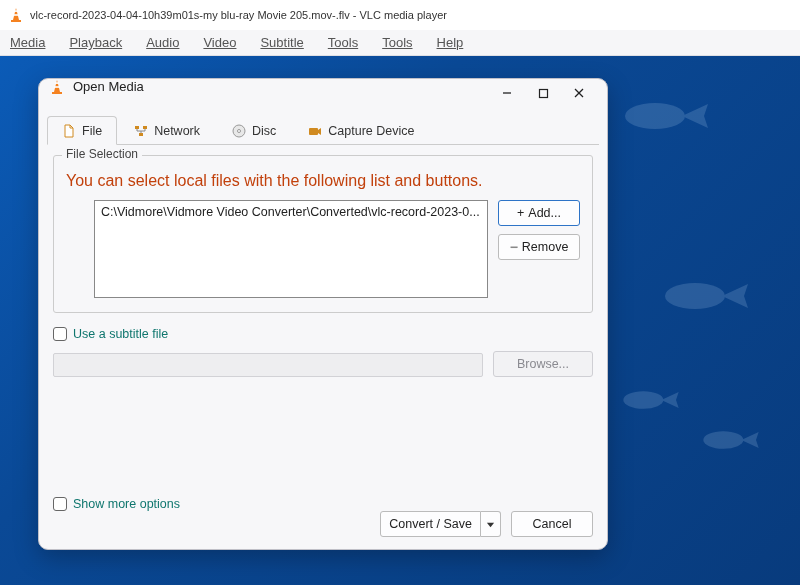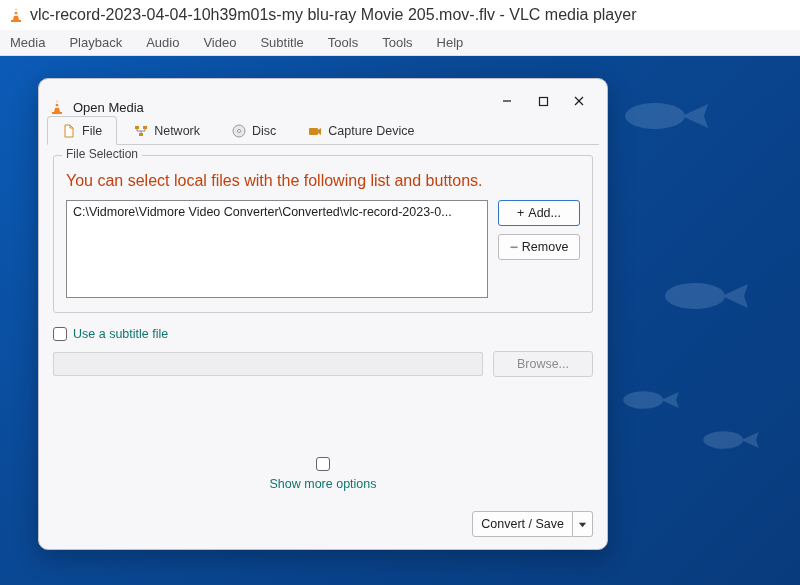--- a/index.html
+++ b/index.html
@@ -1,55 +1,55 @@
 <!DOCTYPE html>
 <html><head>
   <meta charset="utf-8">
   <style>
     * { box-sizing: border-box; margin: 0; padding: 0; font-family: "Segoe UI", Tahoma, sans-serif; }
     body { width: 800px; height: 585px; overflow: hidden; background: #0a4a8f; position: relative; }
 
-    .titlebar { height: 30px; background: #fff; display: flex; align-items: center; padding: 0 8px; font-size: 16px; color: #333; }
+    .titlebar { height: 30px; background: #fff; display: flex; align-items: center; padding: 0 8px; font-size: 11px; color: #333; }
     .titlebar .cone { margin-right: 6px; flex-shrink: 0; }
-    .menubar { height: 26px; background: #f6f6f8; display: flex; align-items: center; gap: 24px; padding: 0 10px; font-size: 13px; color: #555; border-bottom: 1px solid #e0e0e4; }
+    .menubar { height: 26px; background: #f6f6f8; display: flex; align-items: center; gap: 24px; padding: 0 10px; font-size: 13px; color: #555; border-bottom: 1px solid #e0e0e4; text-decoration: underline; }
     .menubar span { cursor: default; }
 
     .bg { position: absolute; top: 56px; left: 0; right: 0; bottom: 0;
           background: linear-gradient(135deg, #0b5bb7 0%, #0a4996 35%, #083b7d 100%); overflow: hidden; }
     .bg svg { position: absolute; opacity: 0.18; fill: #bcd9f5; }
 
     .dialog {
       position: absolute; left: 38px; top: 78px; width: 570px; height: 472px;
       background: #f7f7f9; border: 1px solid #c0c0c8; border-radius: 10px;
       box-shadow: 0 8px 24px rgba(0,0,0,0.25); display: flex; flex-direction: column;
     }
-    .dlg-titlebar { height: 36px; display: flex; align-items: flex-end; padding: 0 10px; }
+    .dlg-titlebar { height: 36px; display: flex; align-items: flex-start; padding: 0 10px; }
     .dlg-titlebar .cone { margin-right: 8px; }
     .dlg-title { font-size: 13px; color: #222; flex: 1; }
     .winbtn { width: 36px; height: 28px; display: flex; align-items: center; justify-content: center; color: #222; font-size: 14px; border-radius: 4px; }
 
     .tabs { display: flex; height: 30px; margin: 0 8px; border-bottom: 1px solid #ccc; gap: 2px; }
     .tab { display: flex; align-items: center; gap: 6px; padding: 0 14px; font-size: 12.5px; color: #333; border: 1px solid transparent; border-bottom: none; background: transparent; position: relative; top: 1px; }
     .tab.active { background: #f7f7f9; border: 1px solid #ccc; border-bottom: 1px solid #f7f7f9; border-radius: 4px 4px 0 0; }
     .tab-ico { width: 14px; height: 14px; display: inline-block; }
 
     .content { flex: 1; padding: 10px 14px 6px; display: flex; flex-direction: column; }
     .fieldset { border: 1px solid #ccc; border-radius: 3px; padding: 10px 12px 14px; margin-bottom: 14px; position: relative; }
     .fieldset .legend { position: absolute; top: -9px; left: 8px; background: #f7f7f9; padding: 0 4px; font-size: 12px; color: #444; text-align: center; }
     .hint { font-size: 16px; color: #c2410c; margin: 6px 0 10px; }
-    .file-row { display: flex; gap: 10px; align-items: flex-start; }
+    .file-row { display: flex; gap: 10px; align-items: flex-start; margin-left: 28px; }
     .filebox { flex: 1; height: 98px; background: #fff; border: 1px solid #888; padding: 4px 6px; font-size: 12.5px; color: #222; overflow: hidden; white-space: nowrap; text-overflow: ellipsis; }
     .file-btns { display: flex; flex-direction: column; gap: 8px; width: 82px; }
     .btn { display: flex; align-items: center; justify-content: center; gap: 4px; height: 26px; font-size: 12.5px; color: #222; background: #fdfdfe; border: 1px solid #bbb; border-radius: 3px; padding: 0 8px; }
     .btn.primary { border-color: #2e74c7; }
     .minus-ico { font-size: 14px; color: #888; font-weight: bold; line-height: 1; }
 
     .checkrow { display: flex; align-items: center; gap: 6px; font-size: 12.5px; color: #0f766e; margin-bottom: 10px; }
     .chk { width: 14px; height: 14px; border: 1.5px solid #666; border-radius: 3px; background: #fff; display:inline-block; }
-    .sub-row { display: flex; gap: 10px; align-items: center; }
+    .sub-row { display: flex; gap: 10px; align-items: flex-end; }
     .sub-input { flex: 1; height: 24px; background: #eeeef0; border: 1px solid #d2d2d6; border-radius: 2px; }
     .btn.disabled { color: #8a8a90; border-color: #cfcfd4; background: #f2f2f4; width: 100px; }
 
     .footer { padding: 8px 14px 12px; }
     .footer-row { display: flex; justify-content: flex-end; gap: 10px; }
     .split { display: flex; }
     .split .btn { border-radius: 3px 0 0 3px; }
     .split .caret { width: 20px; height: 26px; border: 1px solid #bbb; border-left: none; border-radius: 0 3px 3px 0; background: #fdfdfe; display: flex; align-items: center; justify-content: center; }
     .split .caret svg { width: 9px; height: 9px; }
 
@@ -191,30 +191,33 @@
       <div class="sub-input"></div>
       <div class="btn disabled">
         <span>Browse...</span>
       </div>
     </div>
 
     <div style="flex:1"></div>
   </div>
 
   <div class="footer">
-    <div class="checkrow" style="margin-bottom:20px;flex-direction:column;">
+    <div class="checkrow" style="margin-bottom:0;">
       <span class="chk"></span>
       <span>Show more options</span>
     </div>
     <div class="footer-row">
       <div class="split">
         <div class="btn">
           <span>Convert / Save</span>
         </div>
         <div class="caret">
           <svg viewBox="0 0 10 10">
               <polygon points="1,3 9,3 5,8" fill="#333"></polygon>
             </svg>
         </div>
       </div>
+      <div class="btn" style="width:82px;">
+        <span>Cancel</span>
+      </div>
     </div>
   </div>
 </div>
 
 </body></html>

